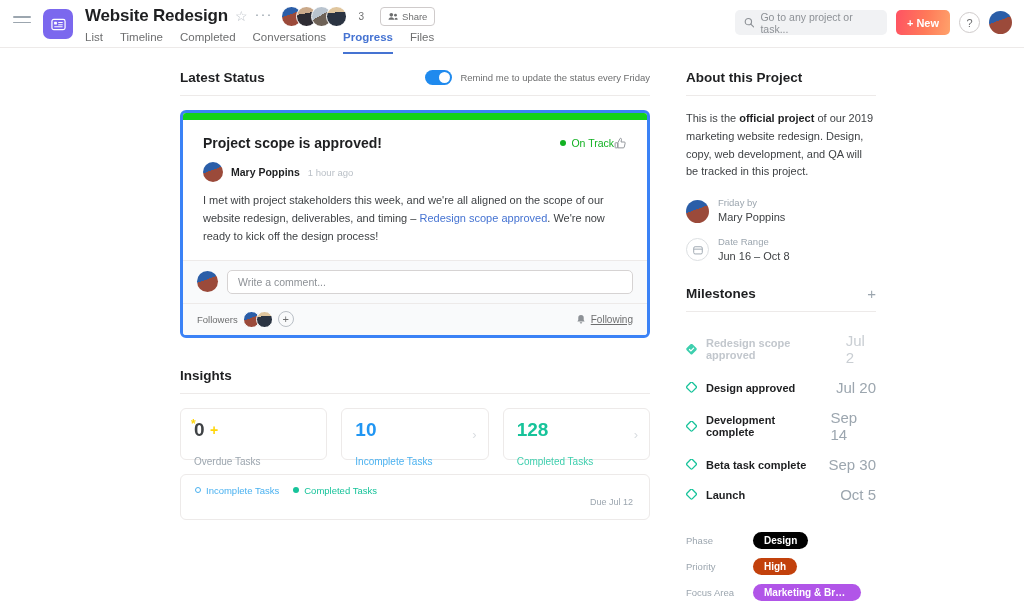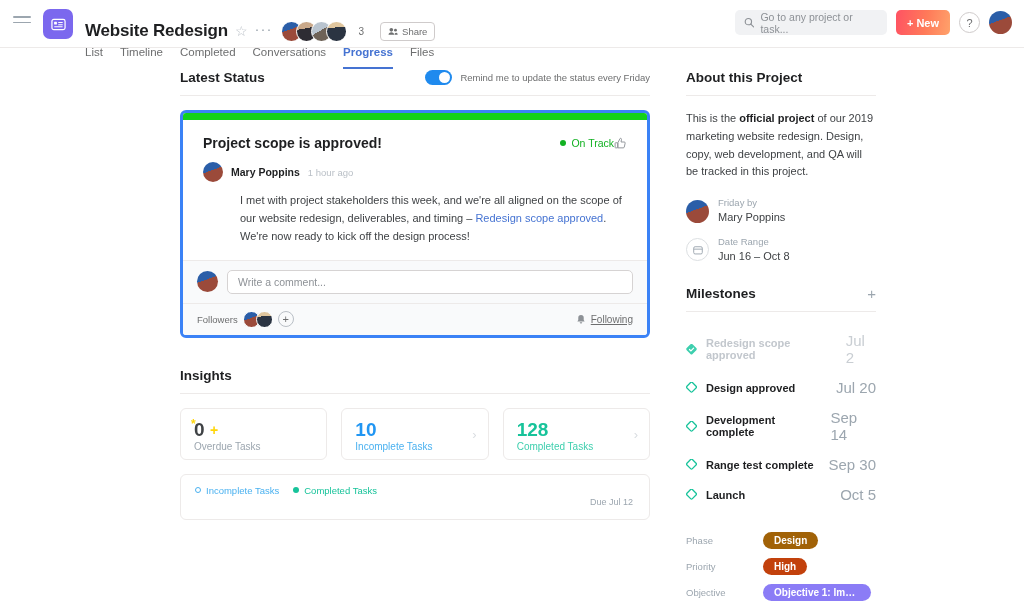--- a/index.html
+++ b/index.html
@@ -22,21 +22,21 @@
     width: 18px; margin: 16px 0 0 13px;
     display: flex; flex-direction: column; gap: 4px; cursor: pointer;
   }
   .hamburger span { display:block; height: 1.5px; background: #9ca6af; border-radius: 1px; }
   .proj-icon {
     width: 30px; height: 30px; margin: 9px 0 0 12px;
     background: #7b68ee; border-radius: 7px;
     display: flex; align-items: center; justify-content: center; flex: none;
   }
   .proj-icon svg { display:block; }
-  .title-block { margin-left: 12px; padding-top: 20px; }
+  .title-block { margin-left: 12px; padding-top: 5px; }
   .title-row { display: flex; align-items: center; gap: 7px; height: 22px; }
   .proj-title { font-size: 17px; font-weight: bold; letter-spacing: -0.2px; color:#1e1f21; }
   .star-icon { color: #b9bfc6; font-size: 14px; cursor: pointer; line-height: 1; }
   .dots { color: #9ca6af; font-size: 15px; letter-spacing: 1px; cursor:pointer; line-height:1; padding-bottom:5px;}
   .avatars { display: flex; align-items: center; margin-left: 2px; }
   .av {
     width: 21px; height: 21px; border-radius: 50%;
     border: 1.5px solid #fff; margin-left: -6px;
     background-size: cover; flex: none; overflow:hidden;
     position: relative;
@@ -125,21 +125,21 @@
   .post-body { padding: 15px 20px 14px 20px; }
   .post-head { display: flex; align-items: center; justify-content: space-between; }
   .post-title { font-size: 14px; font-weight: bold; color: #1e1f21; }
   .post-status { display: flex; align-items: center; gap: 0; }
   .ontrack { display: flex; align-items: center; gap: 5px; font-size: 10.5px; color: #12b122; }
   .dot { width: 6px; height: 6px; border-radius: 50%; background: #12b122; }
   .author-row { display: flex; align-items: center; gap: 8px; margin-top: 11px; }
   .author-av { width: 20px; height: 20px; border-radius: 50%; overflow:hidden; flex:none;}
   .author-name { font-size: 10.5px; font-weight: bold; color: #1e1f21; }
   .author-time { font-size: 9.5px; color: #b9bfc6; }
-  .post-text { margin-top: 10px; font-size: 11px; line-height: 1.63; color: #3f4245; margin-left: 37px; }
+  .post-text { margin-top: 10px; font-size: 11px; line-height: 1.63; color: #3f4245; }
   .post-link { color: #4573d2; text-decoration: none; cursor: pointer; }
 
   .comment-row {
     border-top: 1px solid #edeae9; background: #f9fafb;
     padding: 9px 14px; display: flex; align-items: center; gap: 9px;
   }
   .comment-av { width: 21px; height: 21px; border-radius: 50%; overflow:hidden; flex:none;}
   .comment-input {
     flex: 1; height: 24px; border: 1px solid #d6d3d3; border-radius: 5px;
     background: #fff; padding: 0 10px; font-size: 10.5px; color: #8d9196;
@@ -164,21 +164,21 @@
   .following .lbl { text-decoration: underline; }
 
   
   .insights { margin-top: 30px; }
   .cards { display: flex; gap: 14px; }
   .card {
     flex: 1; border: 1px solid #edeae9; border-radius: 6px; background:#fff;
     padding: 11px 13px 13px 13px; position: relative; cursor: pointer; height: 52px;
   }
   .card-num { font-size: 19px; font-weight: bold; line-height: 1.05; }
-  .card-lbl { font-size: 10px; margin-top: 1px; }
+  .card-lbl { font-size: 10px; margin-top: 16px; }
   .c-grey .card-num { color: #3f4245; } .c-grey .card-lbl { color: #9ca6af; }
   .c-blue .card-num { color: #2196f3; } .c-blue .card-lbl { color: #4ab1f0; }
   .c-green .card-num { color: #17c39a; } .c-green .card-lbl { color: #3ecfae; }
   .card-chev { position:absolute; right: 11px; top: 50%; transform: translateY(-50%);
                color:#d9dde1; font-size: 13px; }
   .sparkle { position:absolute; color:#ffd60a; font-size: 12px; font-weight:bold; }
 
   .chart-box {
     margin-top: 14px; border: 1px solid #edeae9; border-radius: 6px;
     background:#fff; padding: 10px 14px; height: 46px; position: relative; overflow:hidden;
@@ -211,21 +211,21 @@
     padding: 6.5px 0; cursor: pointer;
   }
   .dia { width: 11px; height: 11px; flex: none; }
   .ms-name { font-size: 11px; font-weight: bold; color: #1e1f21; }
   .ms-date { margin-left: auto; font-size: 15px; color: #9ca6af; }
   .ms-row.done .ms-name { color: #c2c7cd; font-weight: bold; }
   .ms-row.done .ms-date { color: #c9ced3; }
 
   .fields { margin-top: 22px; }
   .f-row { display: flex; align-items: center; margin-bottom: 9px; }
-  .f-lbl { width: 77px; font-size: 9.5px; color: #9ca6af; flex: none; }
+  .f-lbl { width: 67px; font-size: 9.5px; color: #9ca6af; flex: none; }
   .pill {
     border-radius: 11px; padding: 3px 11px; font-size: 10px;
     color: #fff; font-weight: bold; white-space: nowrap; cursor: pointer;
     max-width: 108px; overflow: hidden; text-overflow: ellipsis;
   }
 </style>
 </head>
 <body>
 
 <div class="topbar">
@@ -443,43 +443,39 @@
       <svg class="dia" viewBox="0 0 12 12">
         <rect x="1.5" y="1.5" width="8.4" height="8.4" rx="1.4" transform="rotate(45 6 6)" fill="none" stroke="#17c39a" stroke-width="1.4"></rect>
       </svg>
       <span class="ms-name">Development complete</span>
       <span class="ms-date">Sep 14</span>
     </div>
     <div class="ms-row">
       <svg class="dia" viewBox="0 0 12 12">
         <rect x="1.5" y="1.5" width="8.4" height="8.4" rx="1.4" transform="rotate(45 6 6)" fill="none" stroke="#17c39a" stroke-width="1.4"></rect>
       </svg>
-      <span class="ms-name">Range test complete</span>
+      <span class="ms-name">Beta task complete</span>
       <span class="ms-date">Sep 30</span>
     </div>
     <div class="ms-row">
       <svg class="dia" viewBox="0 0 12 12">
         <rect x="1.5" y="1.5" width="8.4" height="8.4" rx="1.4" transform="rotate(45 6 6)" fill="none" stroke="#17c39a" stroke-width="1.4"></rect>
       </svg>
       <span class="ms-name">Launch</span>
       <span class="ms-date">Oct 5</span>
     </div>
 
     <div class="fields">
       <div class="f-row">
         <span class="f-lbl">Phase</span>
-        <span class="pill" style="background:#a16207">Design</span>
+        <span class="pill" style="background:#000000">Design</span>
       </div>
       <div class="f-row">
         <span class="f-lbl">Priority</span>
         <span class="pill" style="background:#c2410c">High</span>
       </div>
       <div class="f-row">
-        <span class="f-lbl">Objective</span>
-        <span class="pill" style="background:#8b7cf6">Objective 1: Impr...</span>
-      </div>
-      <div class="f-row">
         <span class="f-lbl">Focus Area</span>
         <span class="pill" style="background:#b155e8">Marketing &amp; Bran...</span>
       </div>
     </div>
   </div>
 </div>
 
 </body></html>

